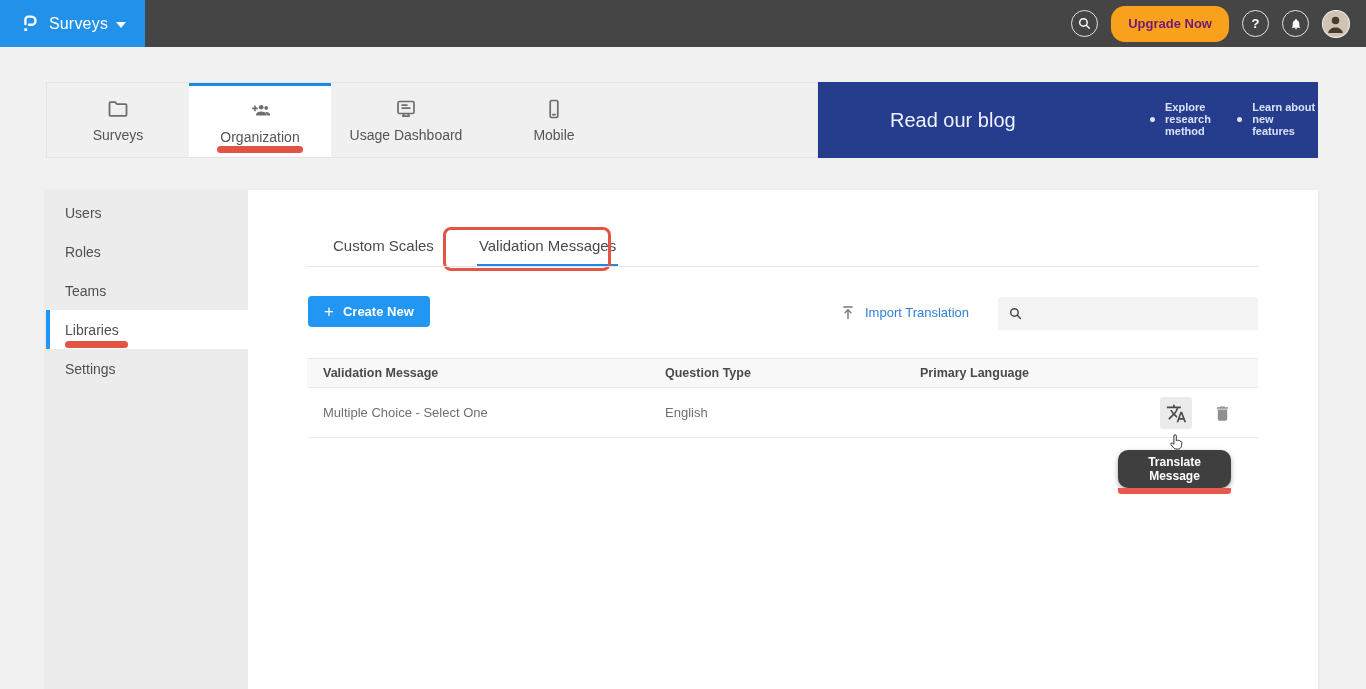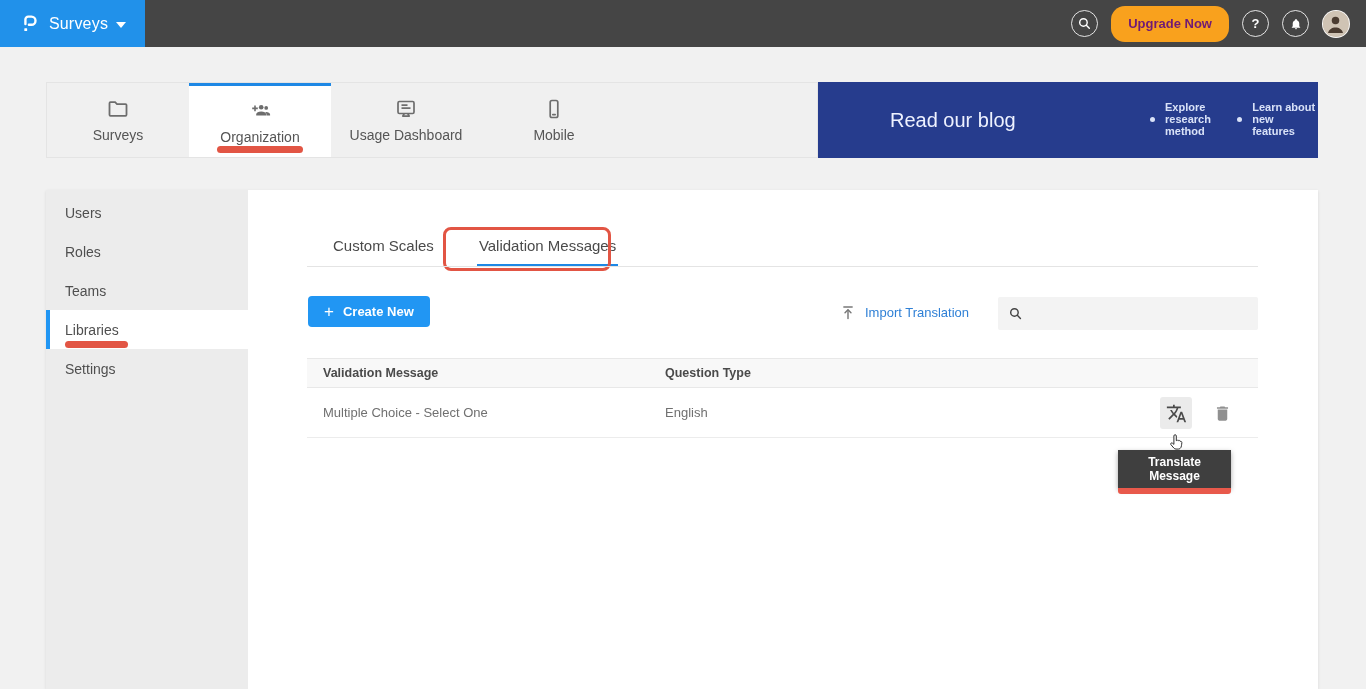--- a/index.html
+++ b/index.html
@@ -82,21 +82,21 @@
   }
   .t-head .cell:first-child, .t-row .cell:first-child { padding-left:16px; }
   .t-row { position:relative; display:grid; grid-template-columns:358px 255px auto; align-items:center; height:50px; border-bottom:1px solid #ececec; font-size:13px; color:#707070; }
   .t-row .link { color:#3a68ad; cursor:pointer; }
   .row-actions { position:absolute; right:0; top:0; height:50px; width:98px; }
   .icon-btn { position:absolute; cursor:pointer; display:flex; align-items:center; justify-content:center; }
   .translate-btn { left:0; top:9px; width:32px; height:32px; background:#ebebeb; border-radius:3px; color:#4a4a4a; }
   .trash-btn { left:51px; top:14px; width:22px; height:22px; color:#909090; }
   
   .tooltip { position:absolute; left:870px; top:260px; width:113px; }
-  .tooltip-body { background:#3f3f3f; color:#fff; font-size:12px; font-weight:bold; text-align:center; padding:5px 4px; box-shadow:0 2px 5px rgba(0,0,0,.35); }
+  .tooltip-body { background:#3f3f3f; color:#fff; font-size:12px; font-weight:bold; text-align:center; padding:5px 4px; box-shadow:0 2px 5px rgba(0,0,0,.35);border-radius:10px; }
   .tooltip .annot-underline { position:static; display:block; width:113px; height:6px; border-radius:0 0 3px 3px; background:#e8594b; }
   .cursor-hand { position:absolute; left:919px; top:243px; pointer-events:none; }
   svg { display:block; }
 </style>
 </head>
 <body>
 
 <div class="topbar">
   <div class="brand">
     <span>
@@ -252,20 +252,21 @@
             <line x1="12.4" y1="12.4" x2="16.6" y2="16.6" stroke="#444" stroke-width="1.9" stroke-linecap="round"></line>
           </svg>
       </span>
       <input type="text" value="" style="">
     </div>
 
     <div class="table">
       <div class="t-head">
         <div class="cell">Validation Message</div>
         <div class="cell">Question Type</div>
+        <div class="cell">Primary Language</div>
       </div>
       <div class="t-row">
         <div class="cell">Multiple Choice - Select One</div>
         <div class="cell">English</div>
         <div class="row-actions">
           <div class="icon-btn translate-btn">
             <span>
               <svg width="21" height="21" viewBox="0 0 24 24">
                   <path fill="currentColor" d="M12.87 15.07l-2.54-2.51.03-.03c1.74-1.94 2.98-4.17 3.71-6.53H17V4h-7V2H8v2H1v1.99h11.17C11.5 7.92 10.44 9.75 9 11.35 8.07 10.32 7.3 9.19 6.69 8h-2c.73 1.63 1.73 3.17 2.98 4.56l-5.09 5.02L4 19l5-5 3.11 3.11.76-2.04zM18.5 10h-2L12 22h2l1.12-3h4.75L21 22h2l-4.5-12zm-2.62 7l1.62-4.33L19.12 17h-3.24z"></path>
                 </svg>

